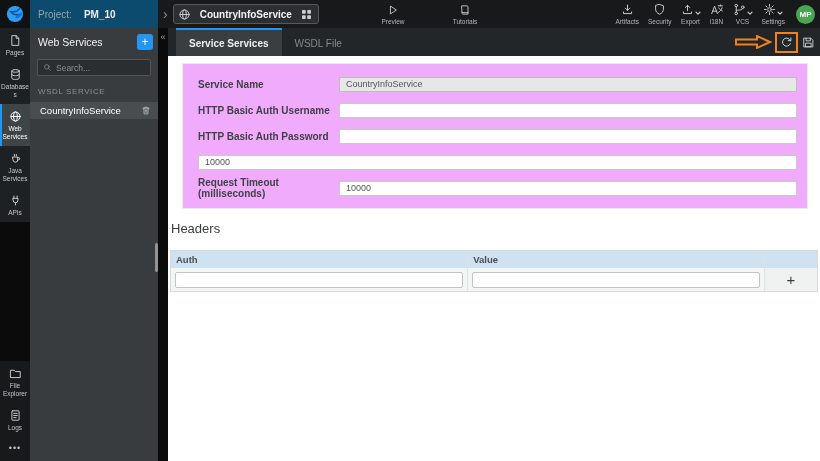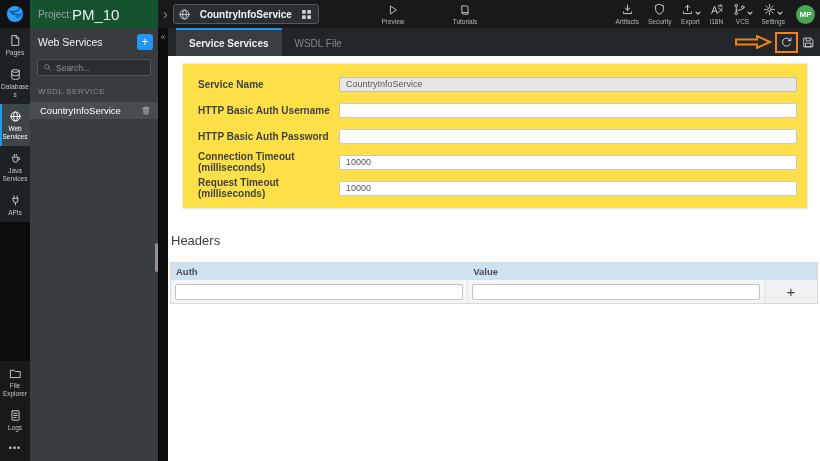--- a/index.html
+++ b/index.html
@@ -4,23 +4,23 @@
 <style>
   * { margin:0; padding:0; box-sizing:border-box; }
   html,body { width:820px; height:461px; overflow:hidden; }
   body { position:relative; background:#fff; font-family:"Liberation Sans",sans-serif; color:#333; }
   svg { display:block; }
   .ic { fill:none; stroke:#c9cdce; stroke-width:1.2; stroke-linecap:round; stroke-linejoin:round; }
 
   
   #topbar { position:absolute; left:0; top:0; width:820px; height:28px; background:#17191b; display:flex; align-items:center; }
   .logo-cell { width:30px; height:28px; background:#0f1113; display:flex; align-items:center; justify-content:center; flex:0 0 auto; }
-  .project-seg { width:128px; height:28px; background:#14532d; display:flex; align-items:center; padding-left:8px; gap:0; flex:0 0 auto; }
+  .project-seg { width:128px; height:28px; background:#0c4a6e; display:flex; align-items:center; padding-left:8px; gap:12px; flex:0 0 auto; }
   .project-label { font-size:10px; color:#9ba0a3; }
-  .project-name { font-size:15px; color:#eceeef; font-weight:normal; }
+  .project-name { font-size:10px; color:#eceeef; font-weight:bold; }
   .crumb-chev { color:#8b9093; font-size:14px; margin-left:5px; line-height:1; }
   .service-chip { margin-left:5px; height:20px; display:flex; align-items:center; background:#2c2f31; border:1px solid #55595b; border-radius:3px; }
   .chip-icon-box { width:22px; display:flex; justify-content:center; }
   .chip-label { padding:0 9px 0 4px; color:#f2f4f5; font-size:10px; font-weight:bold; }
   .chip-grid { margin-right:6px; line-height:0; }
   .tb-item { display:flex; flex-direction:column; align-items:center; justify-content:center; height:28px; gap:2px; cursor:default; }
   .tb-item .tb-label { font-size:6.5px; color:#b4b8ba; white-space:nowrap; }
   .tb-icon-row { display:flex; align-items:flex-end; gap:1px; }
   .center-actions { position:absolute; left:374px; top:0; display:flex; gap:34px; }
   .center-actions .tb-item { width:38px; }
@@ -59,21 +59,21 @@
   
   #content { position:absolute; left:168px; top:28px; width:652px; height:433px; background:#fff; display:flex; flex-direction:column; }
   .tabbar { height:28px; background:#232629; display:flex; align-items:stretch; position:relative; flex:0 0 auto; }
   .tab { display:flex; align-items:center; padding:0 13px; font-size:10px; border-top:2px solid transparent; cursor:pointer; }
   .tab.active { margin-left:8px; background:#3a3e40; border-top-color:#2296f3; color:#eef0f1; font-weight:bold; }
   .tab.inactive { color:#84898c; }
   .tab-actions { position:absolute; right:4px; top:0; height:28px; display:flex; align-items:center; gap:3px; }
   .refresh-wrap { border:2px solid #f08121; background:transparent; padding:2px 3px; line-height:0; cursor:pointer; }
   .save-btn { background:transparent; border:none; padding:1px; line-height:0; cursor:pointer; }
 
-  .form-card { margin:7px 12px 16px 14px; background:#fde047; border:1px solid #ebebec; padding:7px 10px 7px 15px; }
+  .form-card { margin:7px 12px 4px 14px; background:#f0abfc; border:1px solid #ebebec; padding:7px 10px 7px 15px; }
   .form-row { height:26px; display:flex; align-items:center; }
   .form-label { width:141px; flex:0 0 141px; font-size:10px; font-weight:bold; color:#3f4244; }
   .form-input { flex:1; height:15px; border:1px solid #c9c9ca; border-radius:2px; background:#fff; font-size:9px; color:#555; padding:0 6px; font-family:"Liberation Sans",sans-serif; outline:none; }
   .form-input:disabled { background:#e7e7e8; border-color:#bcbcbd; color:#555; }
 
   .headers-sec { margin:8px 2px 0; }
   .headers-title { font-size:13px; color:#3a3d3f; font-weight:normal; margin:0 0 14px 1px; }
   .htable { border:1px solid #d7dbdd; }
   .hhead { display:flex; height:17px; background:#cfe2f1; align-items:center; font-size:9.5px; font-weight:bold; color:#4a4e50; }
   .hcol-name { width:46%; flex:0 0 46%; padding-left:5px; align-self:stretch; display:flex; align-items:center; border-right:1px solid #dde1e3; }
@@ -375,21 +375,20 @@
     </div>
     <div class="form-row">
       <span class="form-label">HTTP Basic Auth Username</span>
       <input class="form-input" type="text" value="" style="">
     </div>
     <div class="form-row">
       <span class="form-label">HTTP Basic Auth Password</span>
       <input class="form-input" type="text" value="" style="">
     </div>
     <div class="form-row">
-      <span class="form-label">Connection Timeout (milliseconds)</span>
       <input class="form-input" type="text" value="10000" style="">
     </div>
     <div class="form-row">
       <span class="form-label">Request Timeout (milliseconds)</span>
       <input class="form-input" type="text" value="10000" style="">
     </div>
   </div>
 
   <div class="headers-sec">
     <h2 class="headers-title">Headers</h2>

